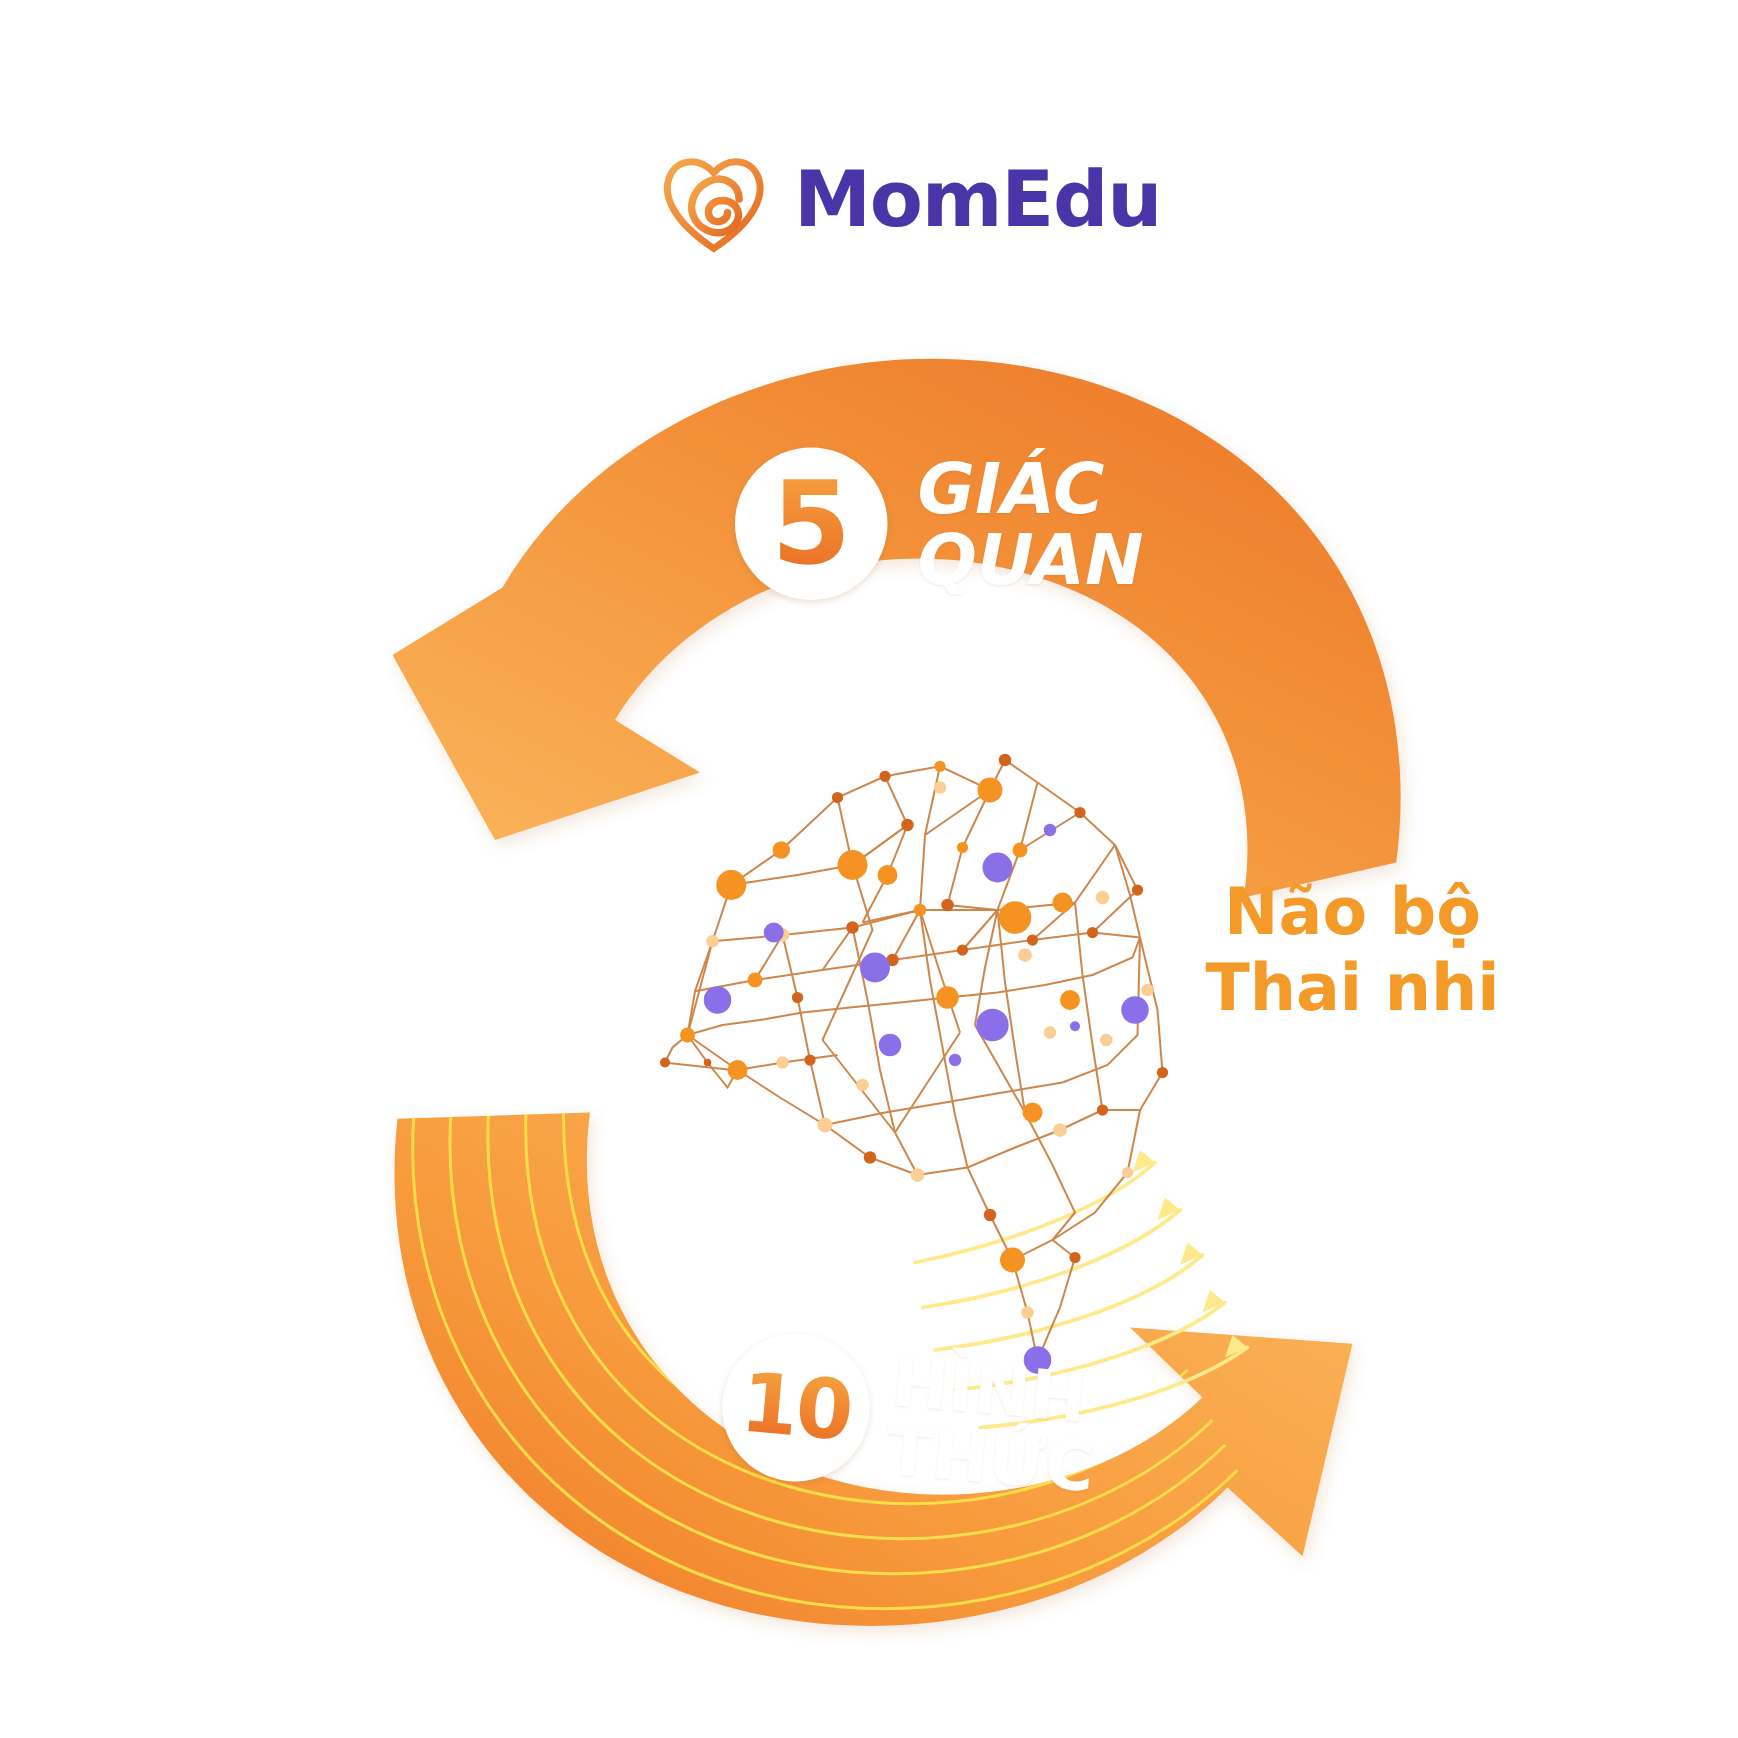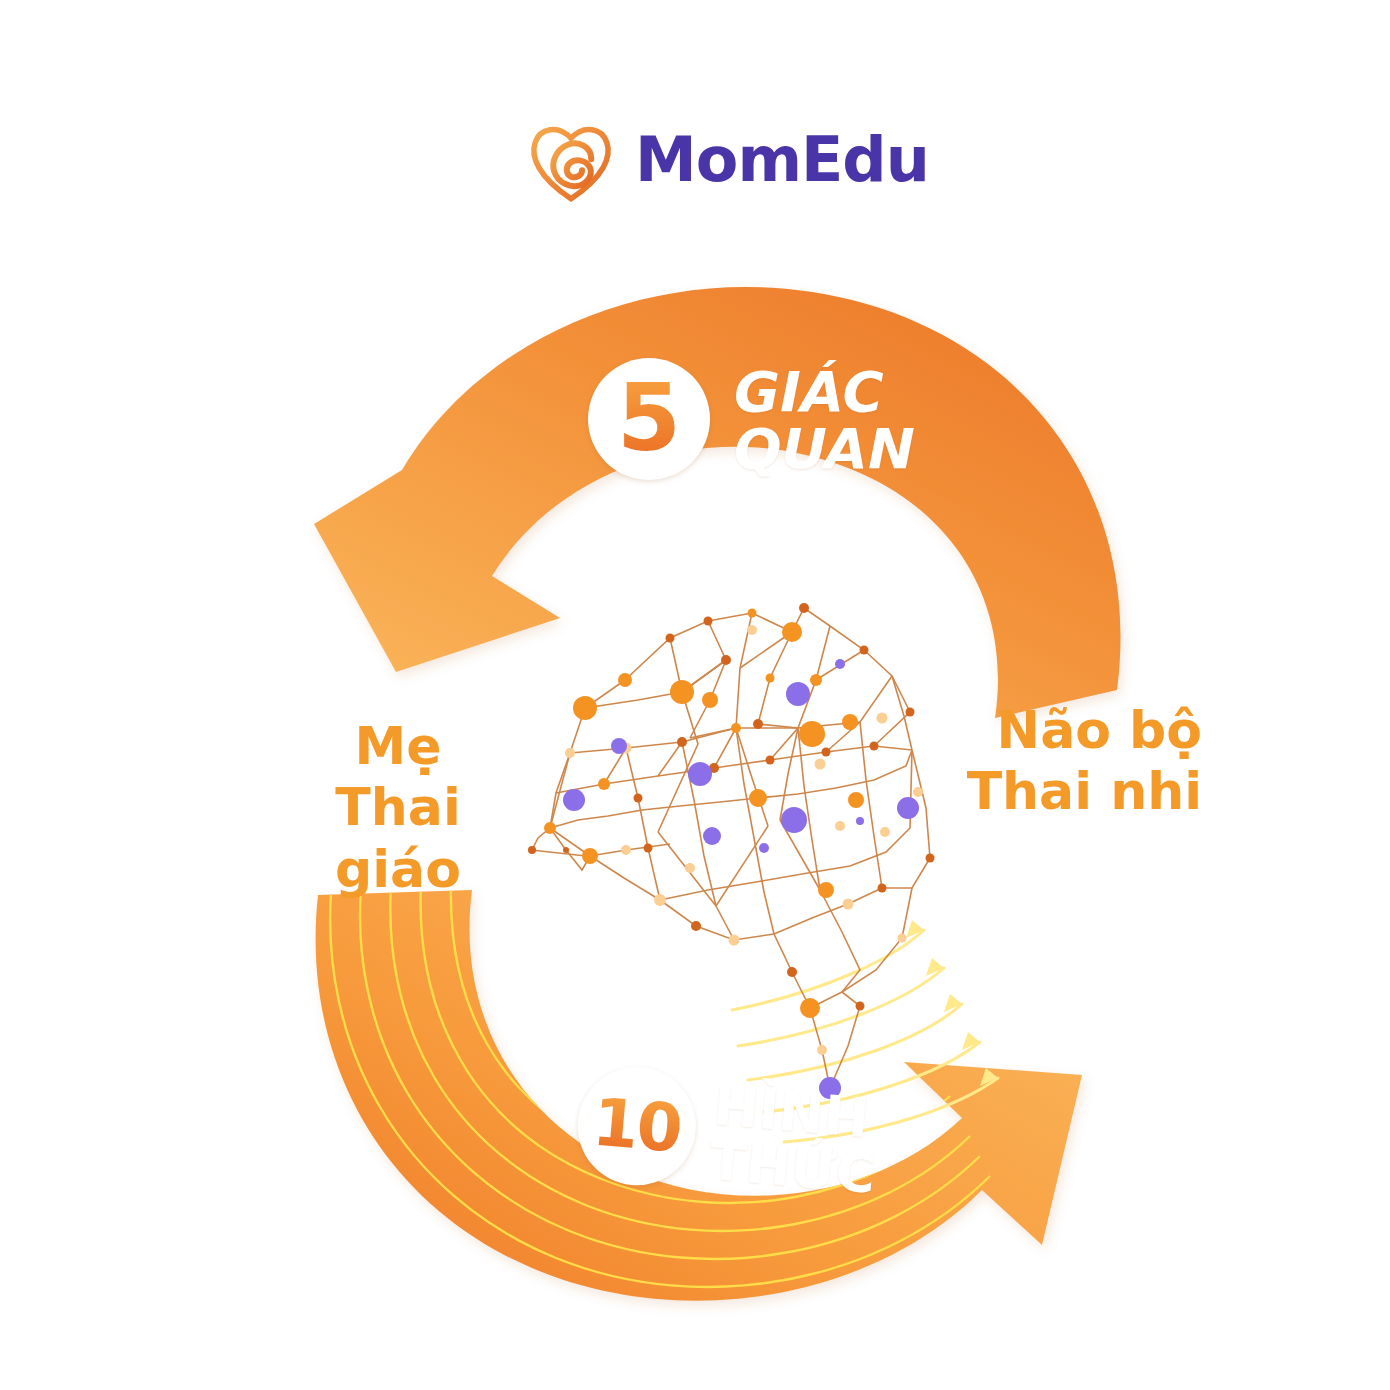--- a/index.html
+++ b/index.html
@@ -136,21 +136,21 @@
   #label-left {
     left: 236px;
     top: 716px;
     width: 260px;
     text-align: center;
   }
   #label-right {
     left: 930px;
     top: 700px;
     width: 240px;
-    text-align: right;
+    text-align: center;
   }
 </style>
 </head>
 <body>
 
 <div id="infographic">
 
   <div class="logo-wrap">
     <svg class="logo-mark" viewBox="0 0 100 100">
       <defs>
@@ -430,19 +430,17 @@
   </div>
 
   <div class="badge-group" id="bottom-badge">
     <div class="badge-circle">
       <span class="badge-num">10</span>
     </div>
     <div class="badge-label">HÌNH
 THỨC</div>
   </div>
 
-  <div class="side-label" id="label-left">Mẹ
-Thai giáo</div>
 
   <div class="side-label" id="label-right">Não bộ
 Thai nhi</div>
 
 </div>
 
 </body></html>

